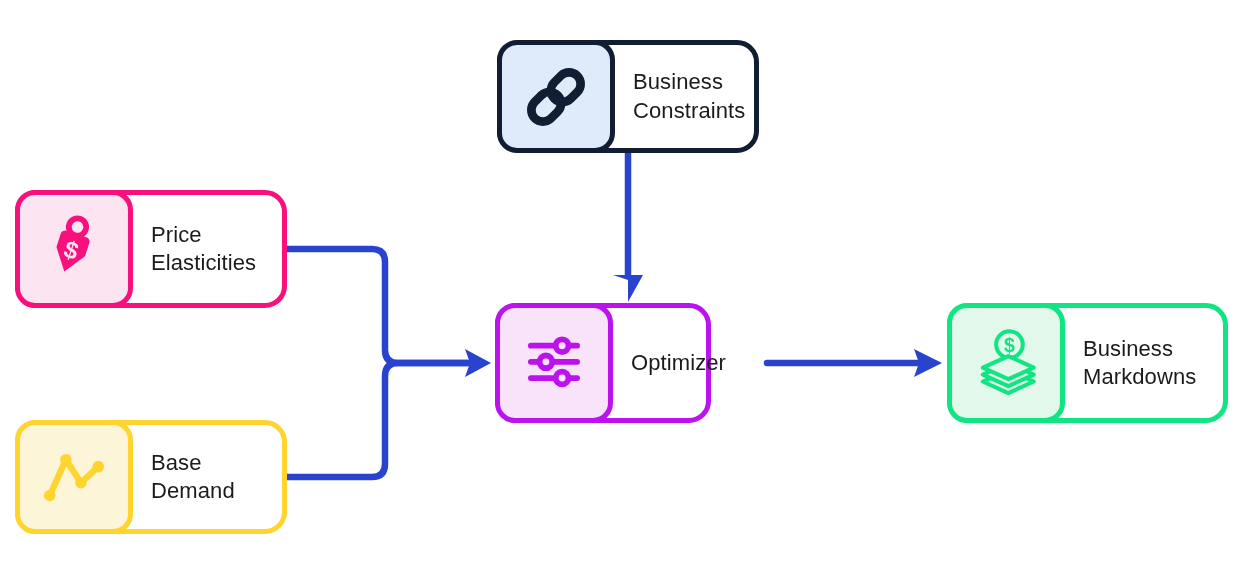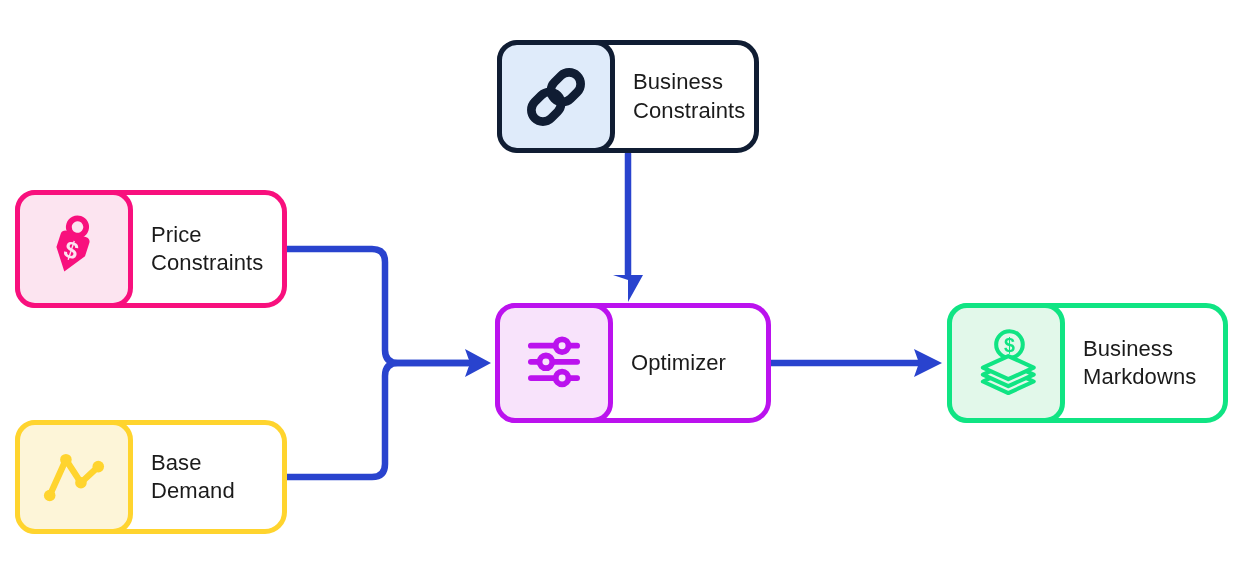--- a/index.html
+++ b/index.html
@@ -44,21 +44,21 @@
     align-items: center;
     padding: 4px 6px 4px 23px;
     font-size: 22px;
     line-height: 1.28;
     color: #1b1b1b;
     letter-spacing: 0.1px;
   }
   .n-business  { --c: #101d33; --tint: #dfebfa; left: 497px; top: 40px;  width: 262px; height: 113px; }
   .n-price     { --c: #f8107d; --tint: #fce4f0; left: 15px;  top: 190px; width: 272px; height: 118px; }
   .n-demand    { --c: #ffd42e; --tint: #fdf5d8; left: 15px;  top: 420px; width: 272px; height: 114px; }
-  .n-optimizer { --c: #bb12ee; --tint: #f8e3fb; left: 495px; top: 303px; width: 276px; height: 120px; }
+  .n-optimizer { --c: #bb12ee; --tint: #f8e3fb; left: 495px; top: 303px; width: 216px; height: 120px; }
   .n-markdowns { --c: #10e483; --tint: #e2f8ea; left: 947px; top: 303px; width: 281px; height: 120px; }
 </style>
 </head>
 <body>
 
 <div id="canvas">
 
   <svg id="edges" viewBox="0 0 1236 566" xmlns="http://www.w3.org/2000/svg">
     <g stroke="#2943CE" stroke-width="6.5" fill="none" stroke-linecap="round">
       <path d="M287 249 H372 Q385 249 385 262 V350 Q385 363 398 363 H468"></path>
@@ -88,21 +88,21 @@
   <div class="node n-price">
     <div class="icon-box">
       <svg viewBox="0 0 64 64">
         <g transform="rotate(18 32 32)">
           <circle cx="29" cy="13" r="7.5" fill="none" stroke="#f8107d" stroke-width="5"></circle>
           <path d="M21 19 H39 a4 4 0 0 1 4 4 V35 L30 53 L17 35 V23 a4 4 0 0 1 4 -4 Z" fill="#f8107d"></path>
           <text x="30" y="41" font-size="21" font-weight="bold" fill="#fce4f0" text-anchor="middle" font-family="Liberation Sans, sans-serif">$</text>
         </g>
       </svg>
     </div>
-    <div class="label">Price Constraints</div>
+    <div class="label">Price Elasticities</div>
   </div>
 
   <div class="node n-demand">
     <div class="icon-box">
       <svg viewBox="0 0 64 64">
         <polyline points="11,48 25,17 38,37 53,23" fill="none" stroke="#ffd42e" stroke-width="5.5" stroke-linecap="round" stroke-linejoin="round"></polyline>
         <g fill="#ffd42e">
           <circle cx="11" cy="48" r="5"></circle>
           <circle cx="25" cy="17" r="5"></circle>
           <circle cx="38" cy="37" r="5"></circle>

